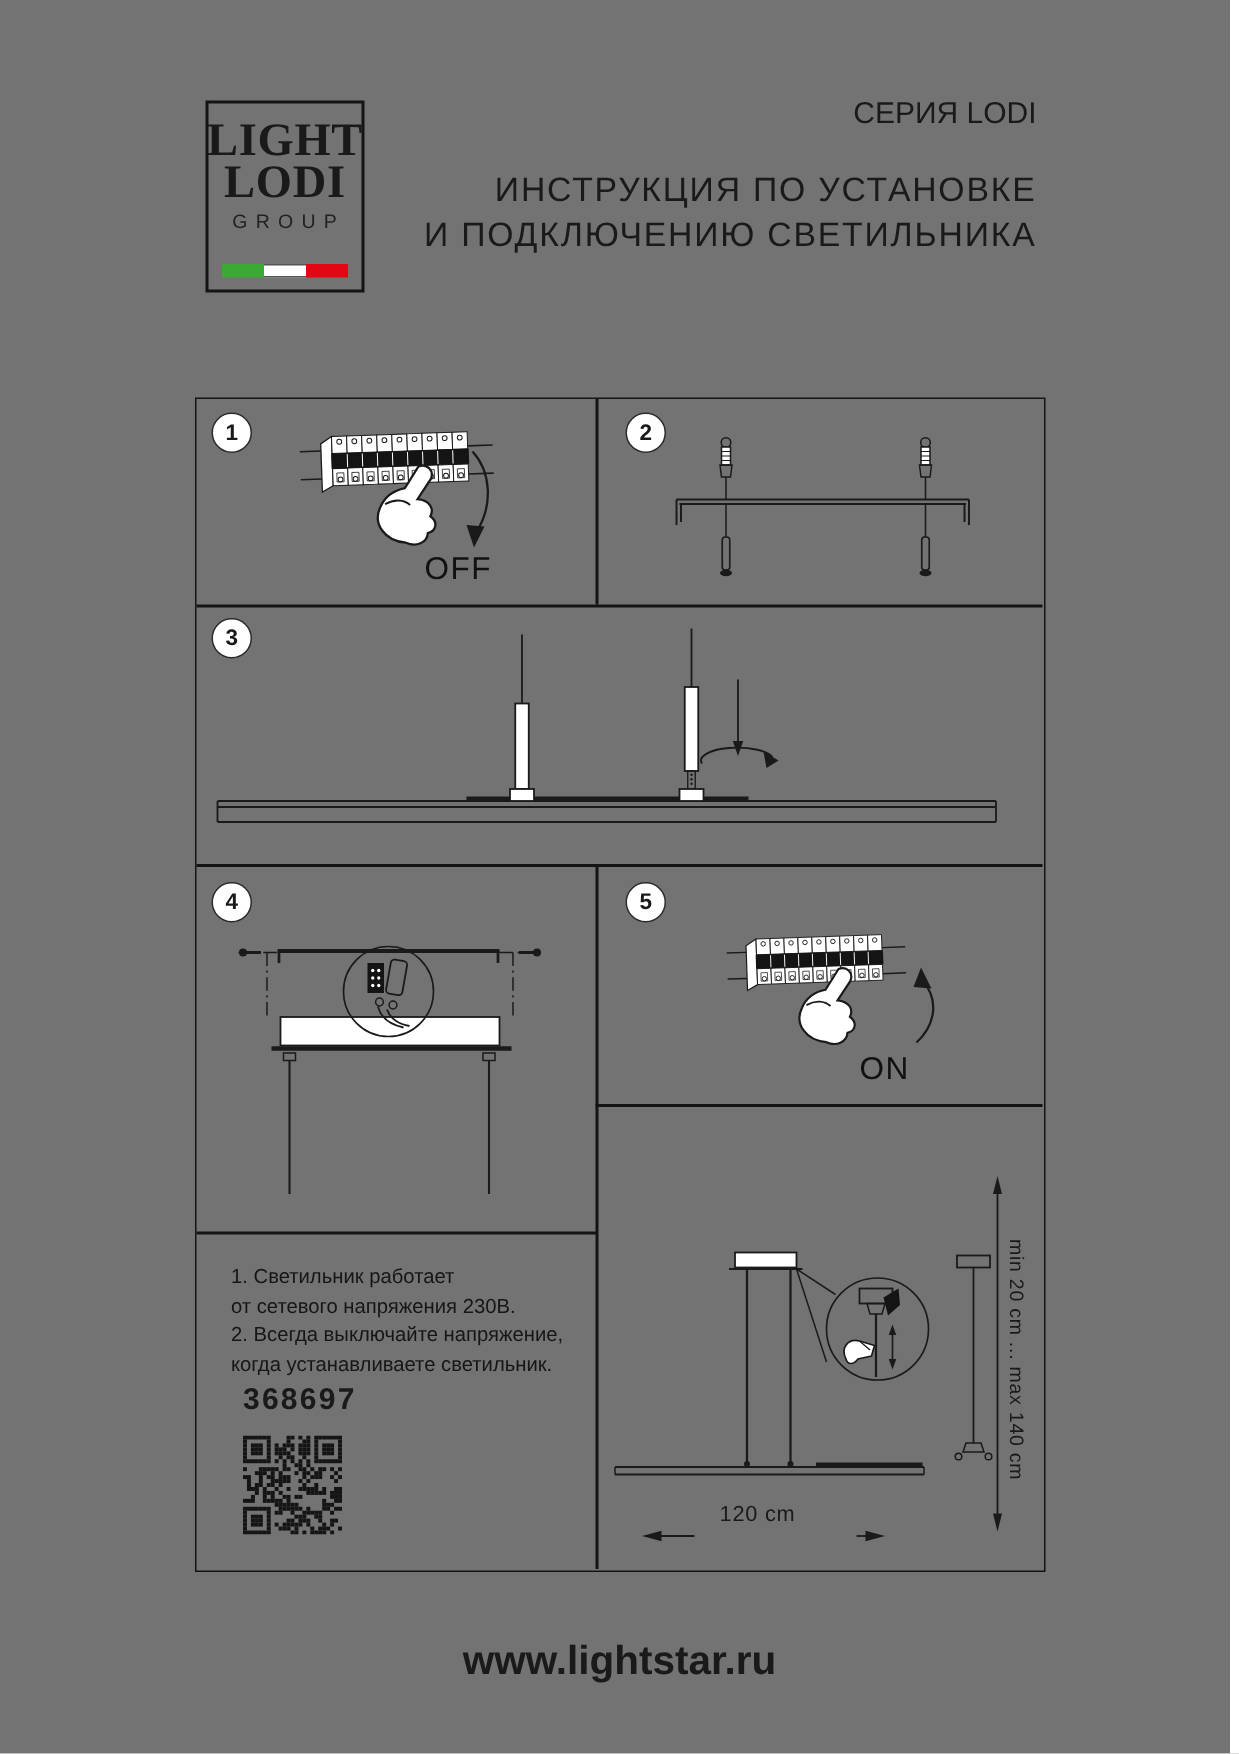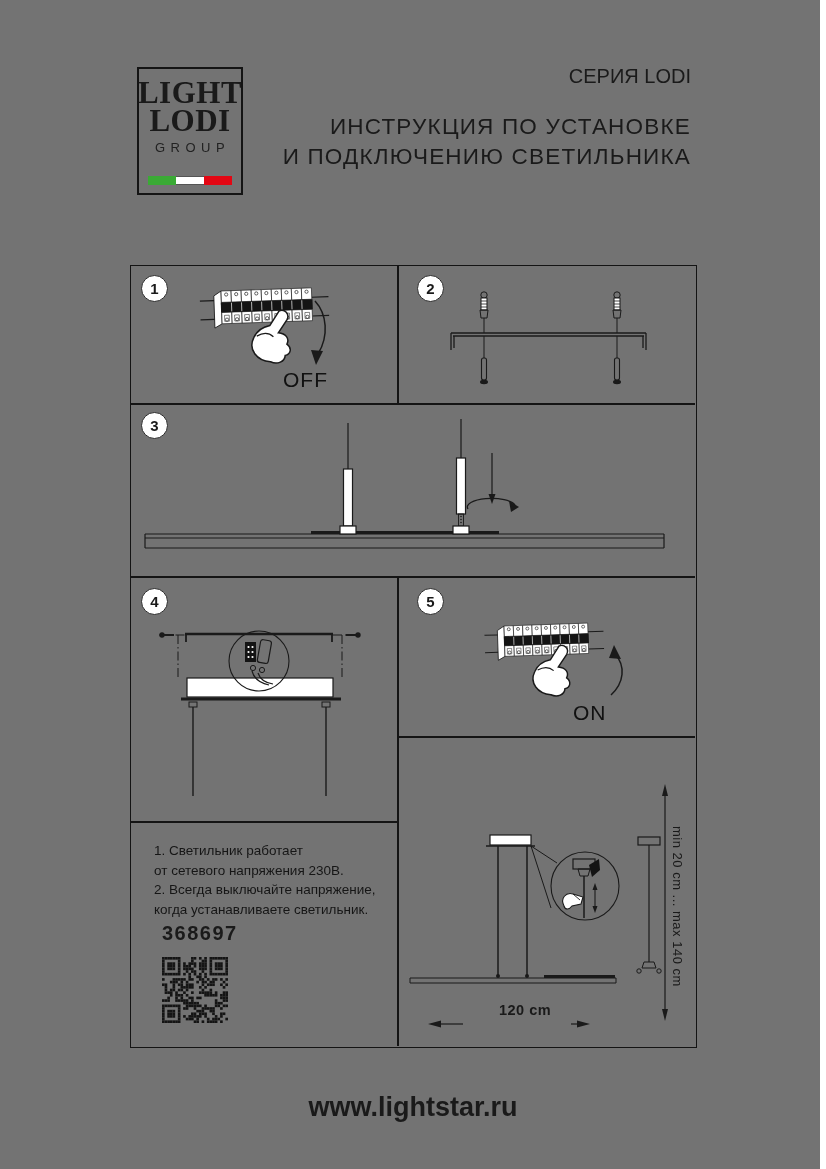--- a/index.html
+++ b/index.html
@@ -22,21 +22,21 @@
   
   .sheet{left:130px;top:265px;width:567px;height:783px;border:1.5px solid #141414}
   .hl,.vl{position:absolute;background:#141414}
   .badge{position:absolute;width:27px;height:27px;border:1.6px solid #2b2b2b;border-radius:50%;display:flex;align-items:center;justify-content:center;font-size:15px;font-weight:bold;background:#fff}
   .panel{position:absolute;overflow:hidden}
   .lbl{position:absolute;font-size:21px;letter-spacing:1px;color:#111}
   .notes{position:absolute;left:23px;top:18px;font-size:13.5px;line-height:19.5px;color:#161616}
   .art-num{position:absolute;left:31px;top:99px;font-size:20px;font-weight:bold;letter-spacing:1.5px}
   .qr{position:absolute;left:31px;top:134px;width:66px;height:66px}
   .vtext{position:absolute;left:271px;top:88px;height:160px;writing-mode:vertical-rl;font-size:13px;letter-spacing:.5px;white-space:nowrap}
-  .hdim{position:absolute;left:76px;top:264px;width:100px;text-align:center;font-size:14.5px;font-weight:700;letter-spacing:.5px}
+  .hdim{position:absolute;left:56px;top:264px;width:100px;text-align:center;font-size:14.5px;font-weight:400;letter-spacing:.5px}
   .footer{left:0;top:1092px;width:826px;text-align:center;font-size:27px;font-weight:bold}
   .s{stroke:#1a1a1a;fill:none}
 </style>
 </head>
 <body>
 
 <div class="page">
 
   <div class="abs logo-box">
     <div class="logo-word">LIGHT</div>

